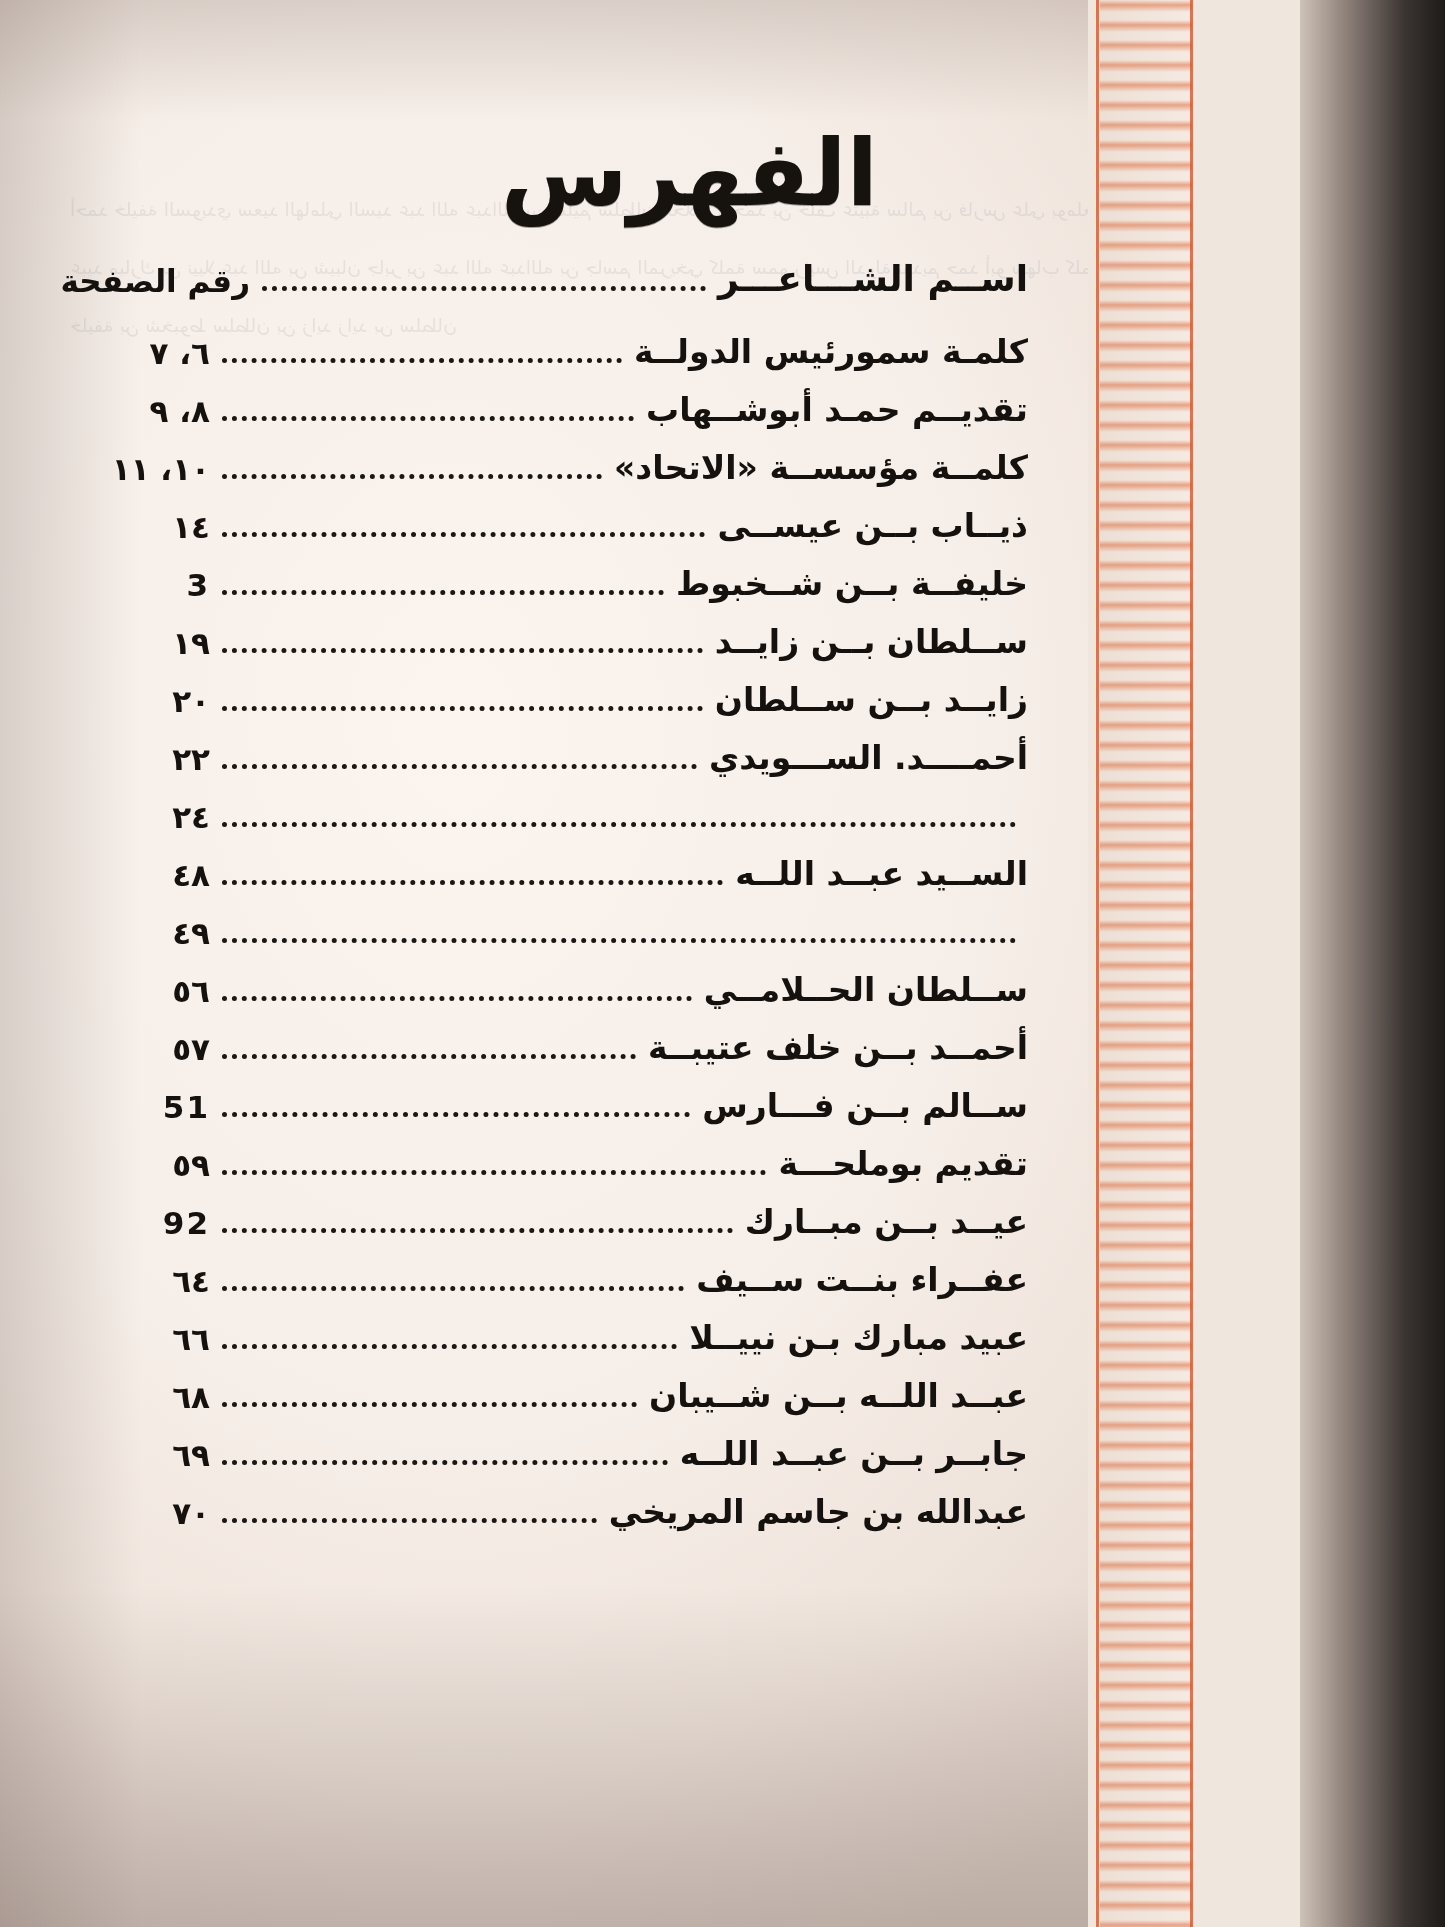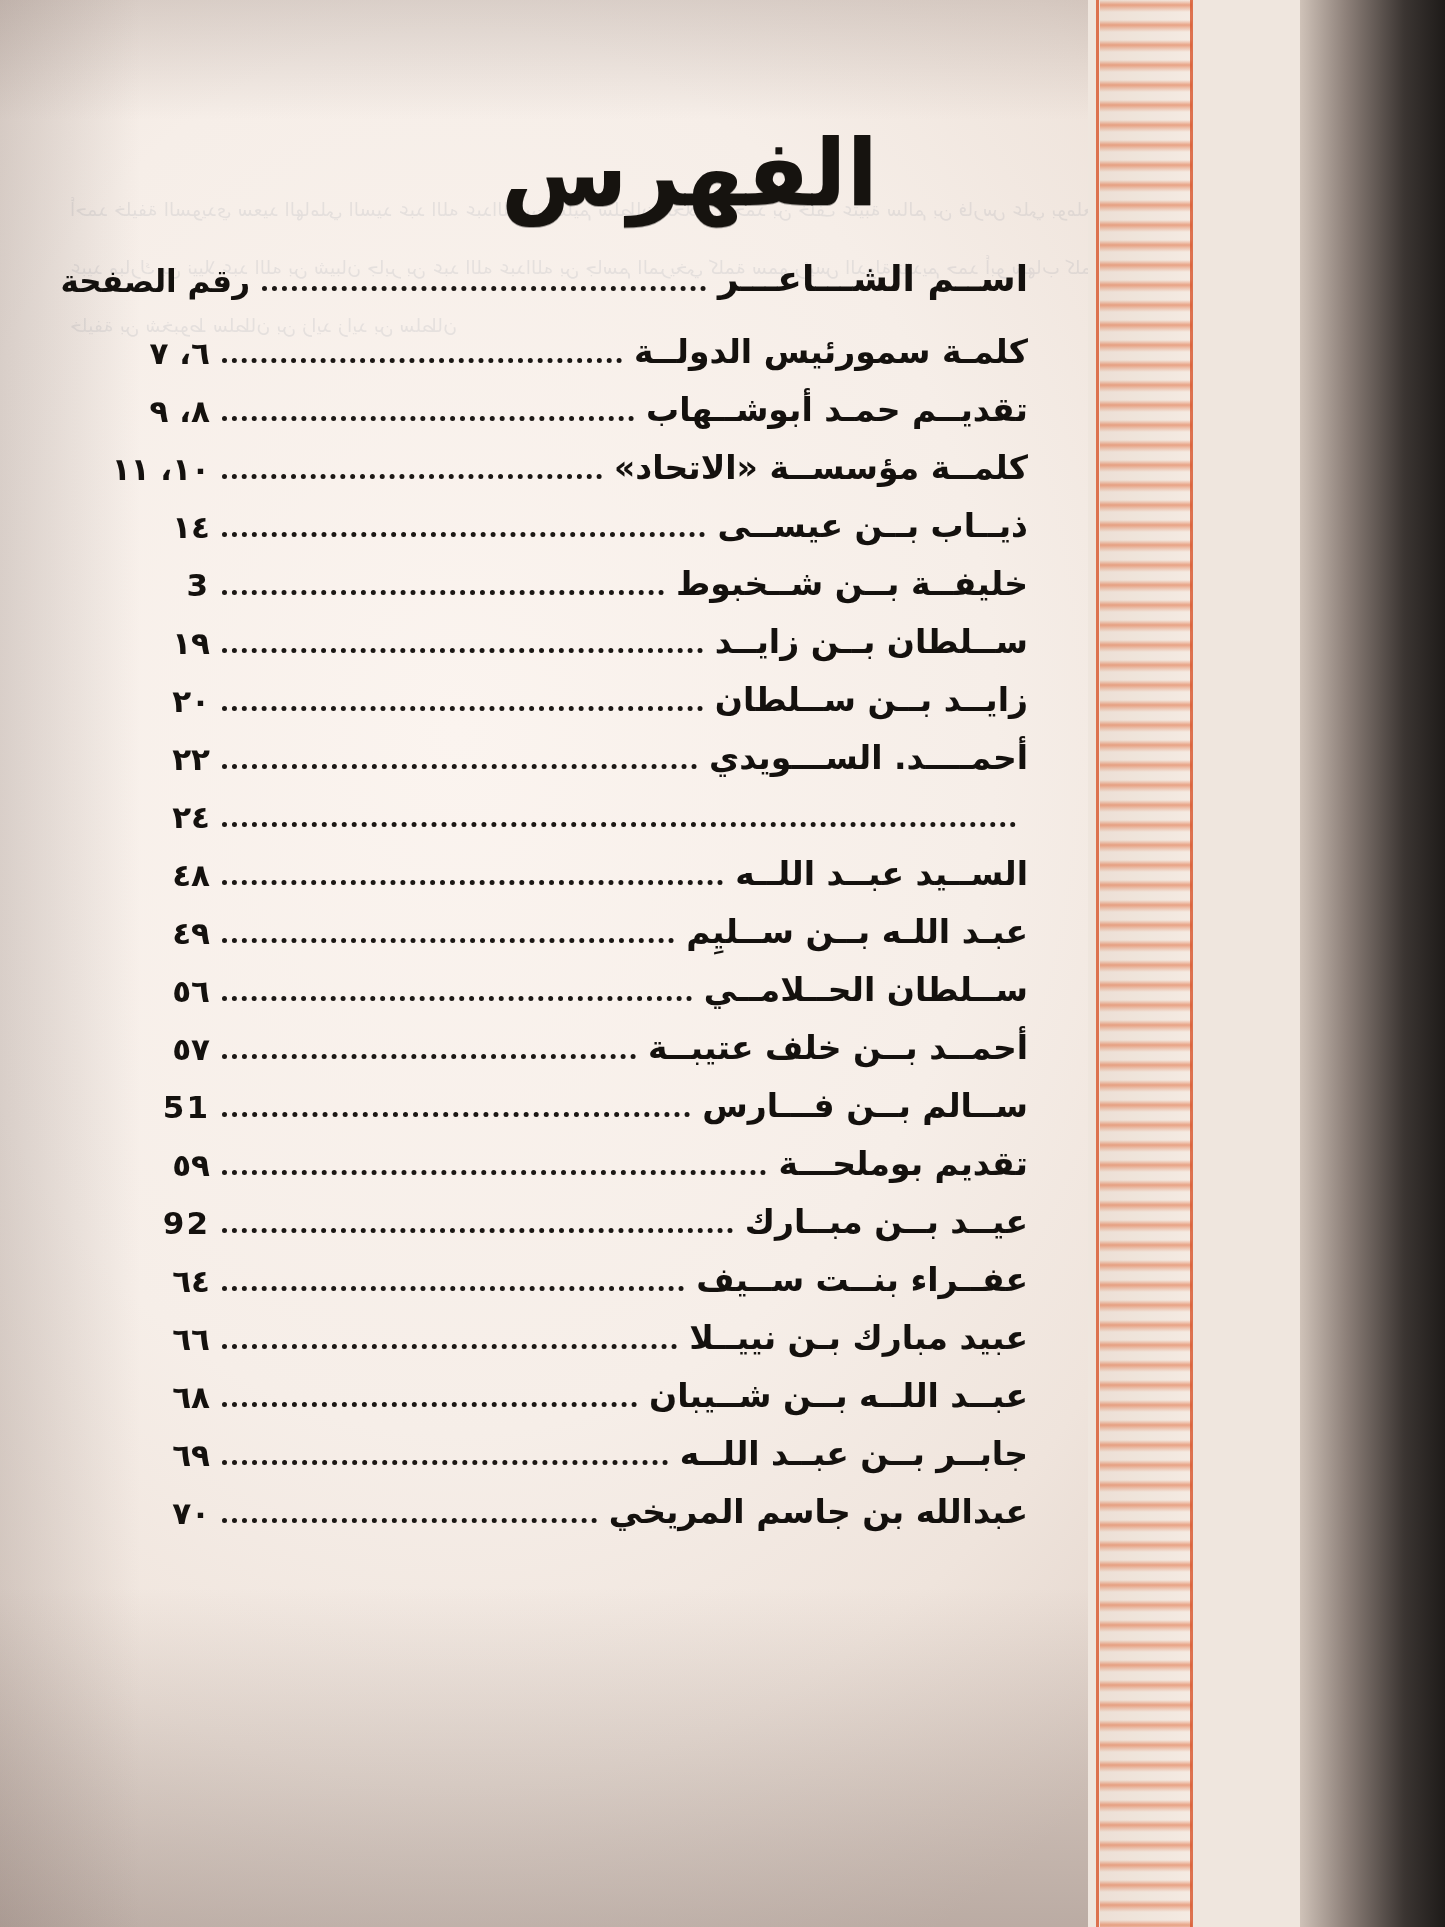--- a/index.html
+++ b/index.html
@@ -244,21 +244,20 @@
         <li class="row">
           <span class="leader"></span>
           <span class="page">٢٤</span>
         </li>
         <li class="row">
           <span class="label">الســيد عبــد اللــه</span>
           <span class="leader"></span>
           <span class="page">٤٨</span>
         </li>
         <li class="row">
-          <span class="label">عبـد اللـه بــن ســليِم</span>
           <span class="leader"></span>
           <span class="page">٤٩</span>
         </li>
         <li class="row">
           <span class="label">ســلطان الحــلامــي</span>
           <span class="leader"></span>
           <span class="page">٥٦</span>
         </li>
         <li class="row">
           <span class="label">أحمــد بــن خلف عتيبــة</span>

